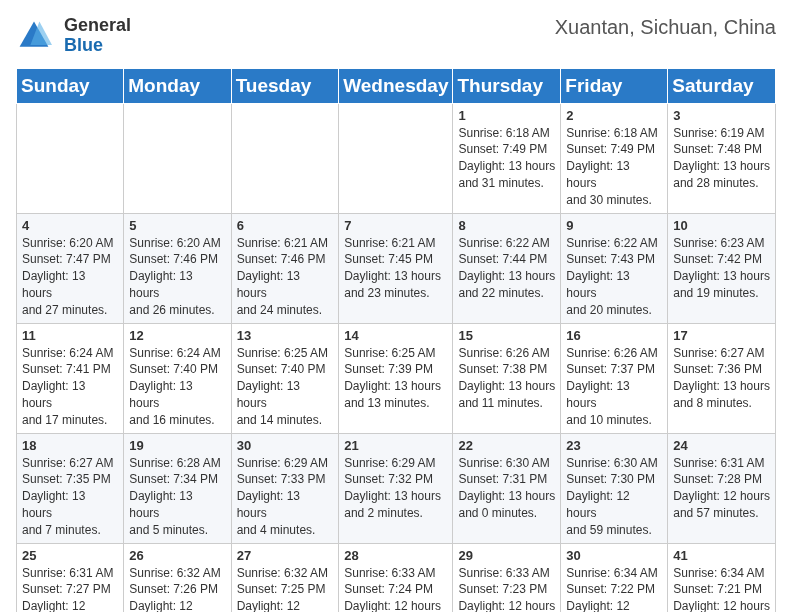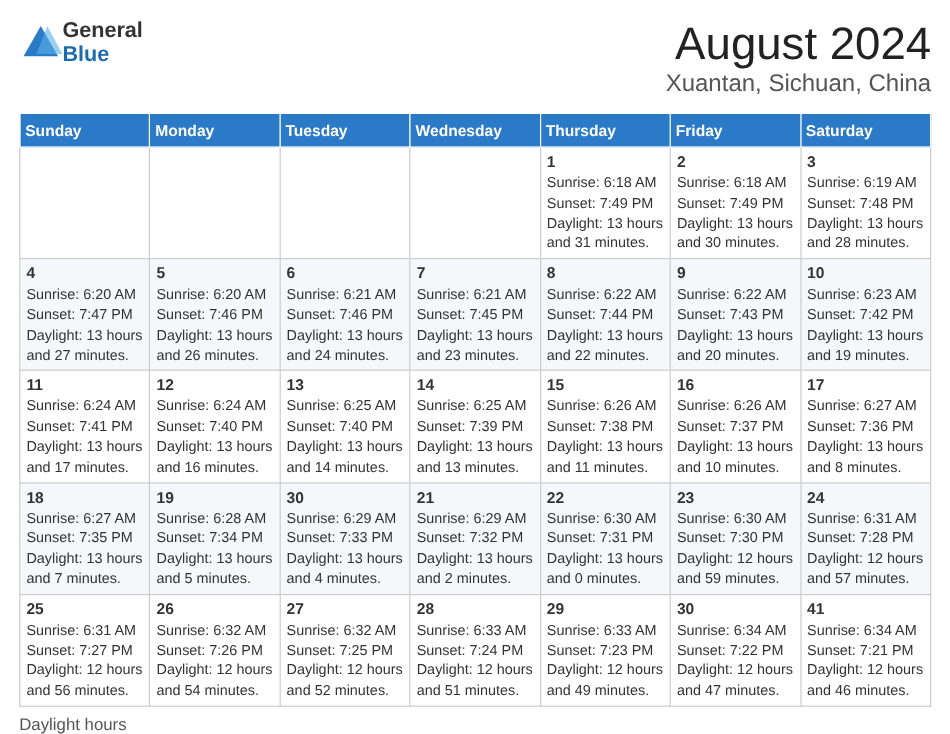--- a/index.html
+++ b/index.html
@@ -12,21 +12,21 @@
     }
     .header {
       display: flex;
       justify-content: space-between;
       align-items: flex-start;
       margin-bottom: 12px;
     }
     .logo {
       display: flex;
       align-items: center;
-      gap: 0;
+      gap: 12px;
     }
     .logo-text {
       font-size: 18px;
       font-weight: bold;
       line-height: 1.1;
     }
     .logo-text span.general { color: #333; }
     .logo-text span.blue { color: #1a6bb0; }
     .logo-icon {
       width: 36px;
@@ -44,21 +44,21 @@
       font-size: 20px;
       color: #555;
     }
     .calendar {
       width: 100%;
       border-collapse: collapse;
     }
     .calendar th {
       background-color: #2a7ac7;
       color: #fff;
-      font-size: 13px;
+      font-size: 19px;
       font-weight: bold;
       padding: 6px 4px;
       border: 1px solid #fff;
       text-align: left;
     }
     .calendar td {
       border: 1px solid #ccc;
       vertical-align: top;
       padding: 4px 5px;
       font-size: 10.5px;
@@ -99,21 +99,20 @@
     <svg class="logo-icon" viewBox="0 0 40 40">
       <polygon points="20,4 36,32 4,32" fill="#2a7ac7"></polygon>
       <polygon points="26,4 40,30 16,30" fill="#5ab0e8" opacity="0.6"></polygon>
     </svg>
     <div class="logo-text">
       <span class="general">General</span><br>
       <span class="blue">Blue</span>
     </div>
   </div>
   <div class="title-block">
-    <div class="month-title">August 2024</div>
     <div class="location">Xuantan, Sichuan, China</div>
   </div>
 </div>
 
 <table class="calendar">
   <thead>
     <tr id="weekday-header">
         <th>Sunday</th>
         <th>Monday</th>
         <th>Tuesday</th>

